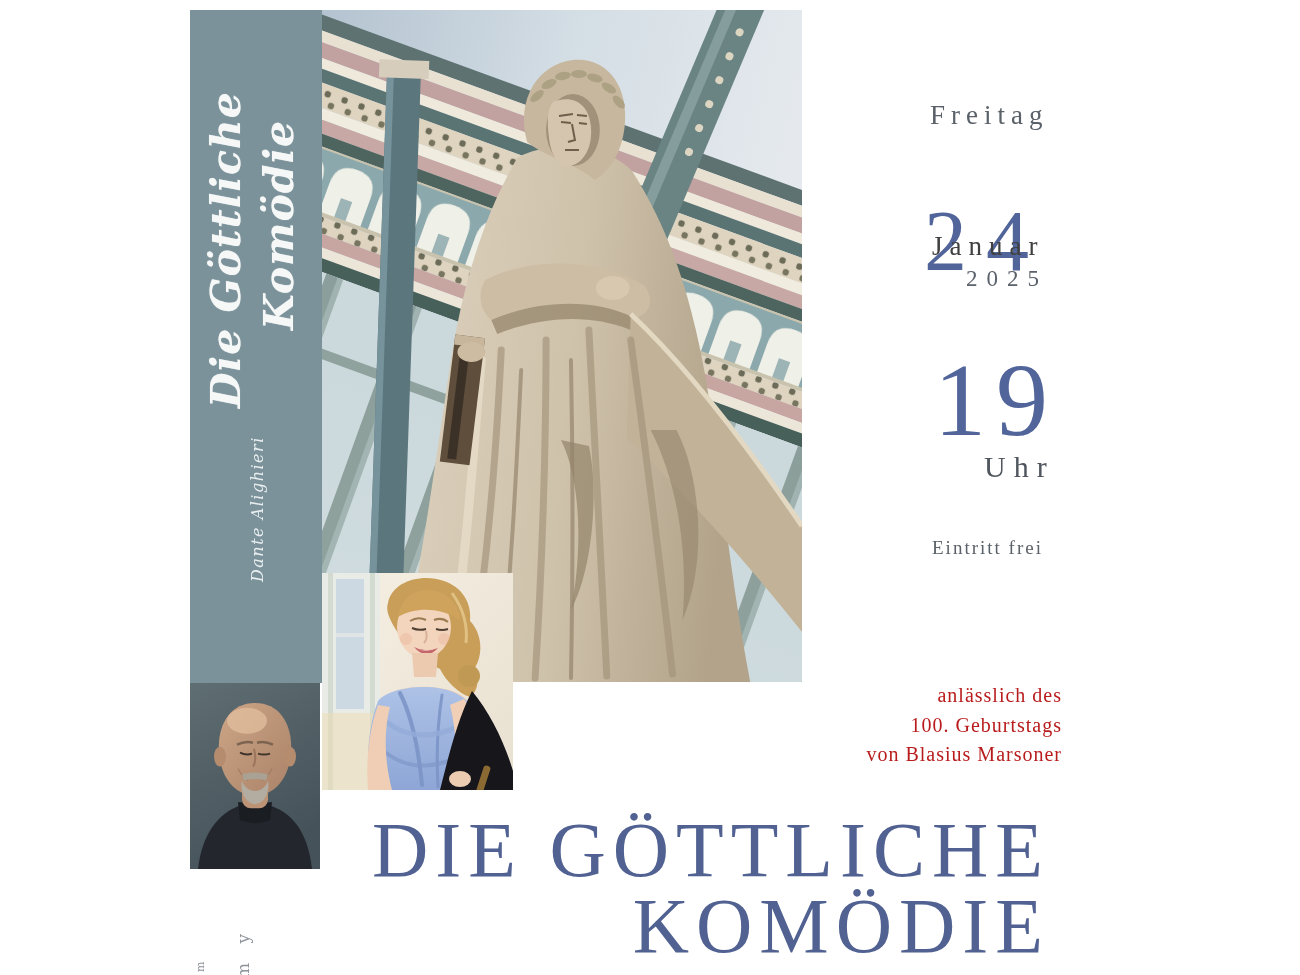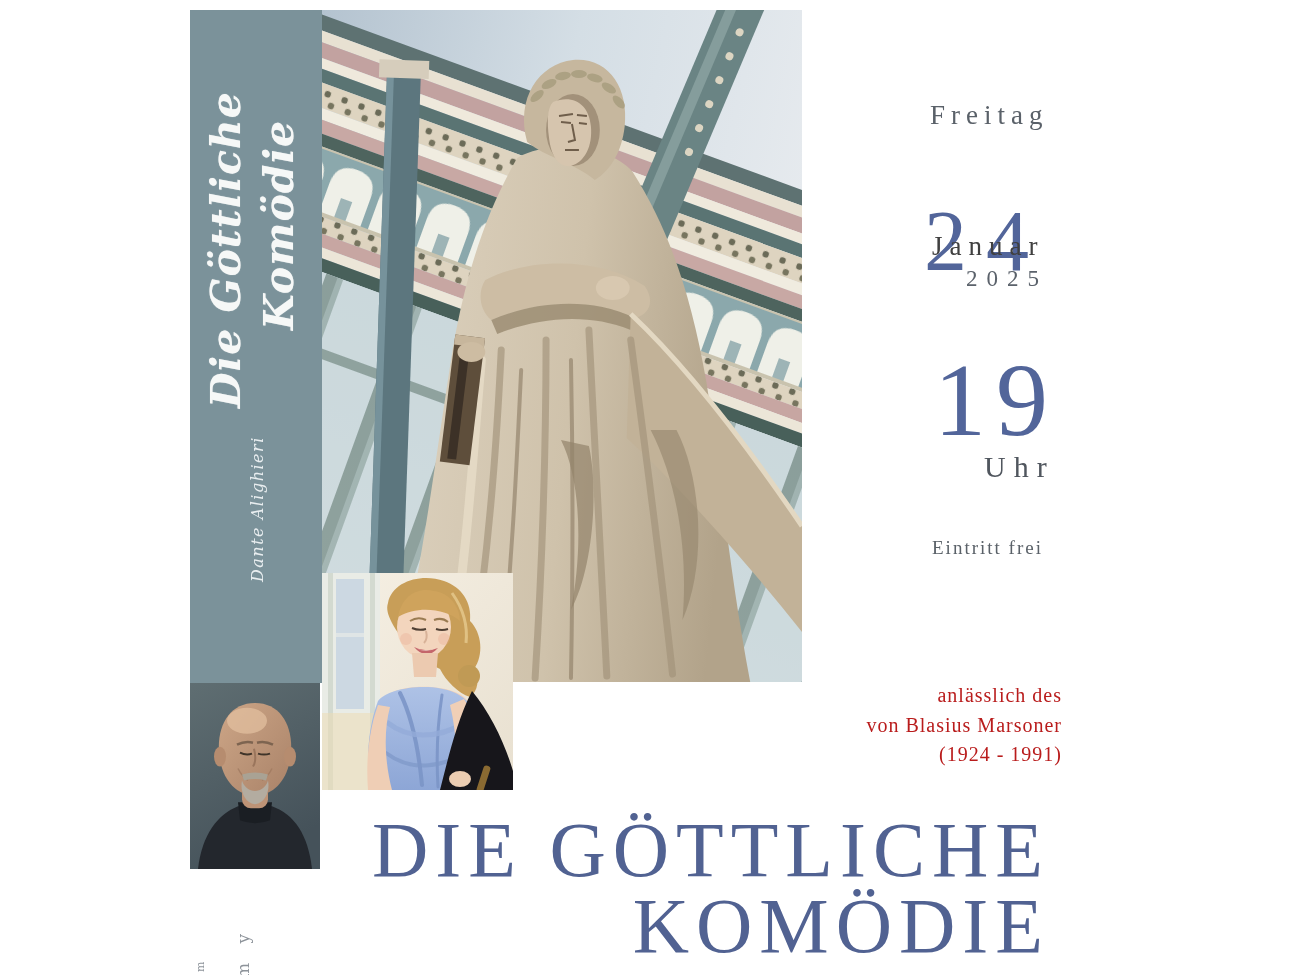--- a/index.html
+++ b/index.html
@@ -318,22 +318,22 @@
   <div class="weekday">Freitag</div>
   <div class="day">24</div>
   <div class="month">Januar</div>
   <div class="year">2025</div>
   <div class="hour">19</div>
   <div class="hour-label">Uhr</div>
   <div class="admission">Eintritt frei</div>
 
   <div class="occasion">
     <div>anlässlich des</div>
+    <div>100. Geburtstags</div>
     <div>von Blasius Marsoner</div>
-    <div>(1924 - 1991)</div>
   </div>
 
   <div class="main-title">
     <div>DIE GÖTTLICHE</div>
     <div>KOMÖDIE</div>
   </div>
 
   <div class="fragment fragment-right">m y</div>
   <div class="fragment fragment-left">m</div>
 

